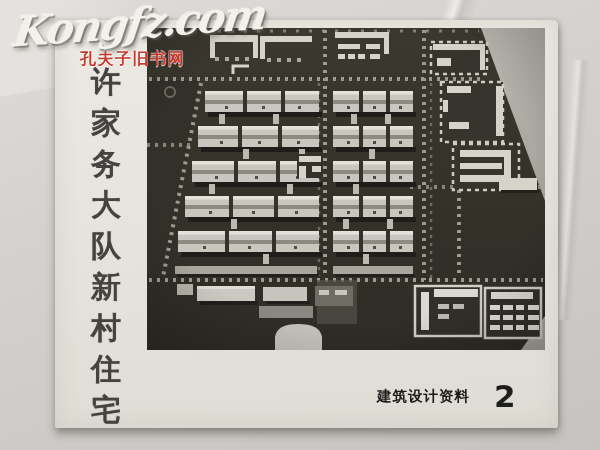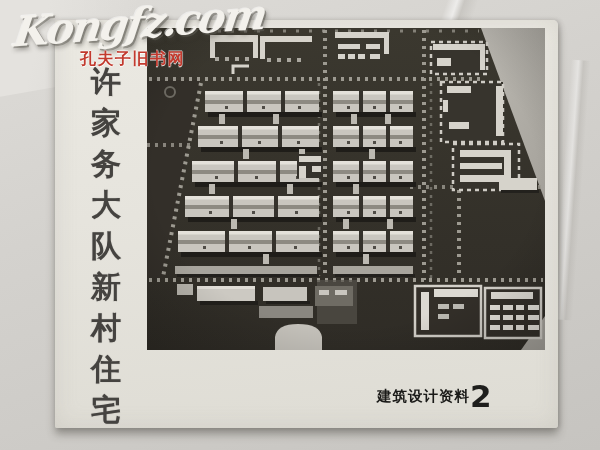--- a/index.html
+++ b/index.html
@@ -40,21 +40,21 @@
     font-weight:bold;font-size:30px;color:#454340;
     text-shadow:0 0 1px rgba(69,67,64,.4);
   }
   .photo{
     position:absolute;left:92px;top:8px;width:398px;height:322px;
     background:#35322c;
   }
   .photo svg{display:block;width:398px;height:322px;}
   .imprint{
     position:absolute;left:322px;top:358px;height:36px;
-    display:flex;align-items:center;gap:0;
+    display:flex;align-items:center;gap:24px;
   }
   .imprint-series{
     font-weight:bold;font-size:14.5px;letter-spacing:1px;color:#1a1a18;
     font-family:"Liberation Sans",sans-serif;white-space:nowrap;
   }
   .imprint-issue{
     font-size:31px;font-weight:600;color:#1e1e1c;
     font-family:"DejaVu Sans",sans-serif;
   }
   .watermark{position:absolute;left:18px;top:8px;width:230px;height:70px;z-index:5;}

